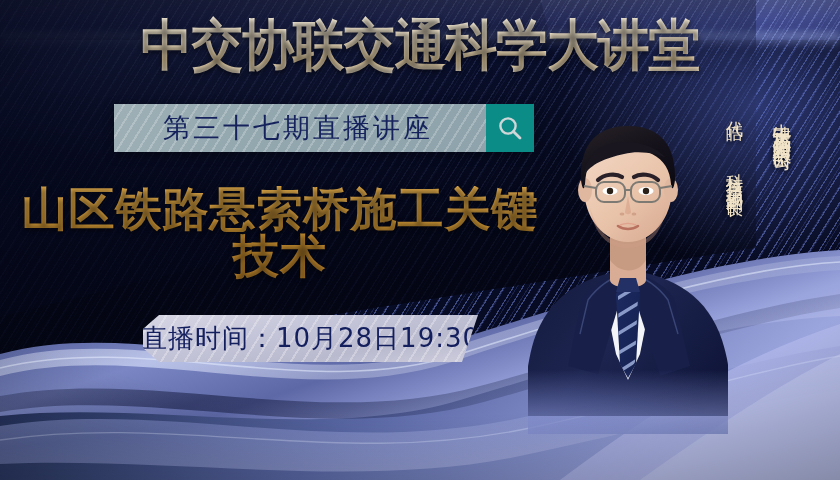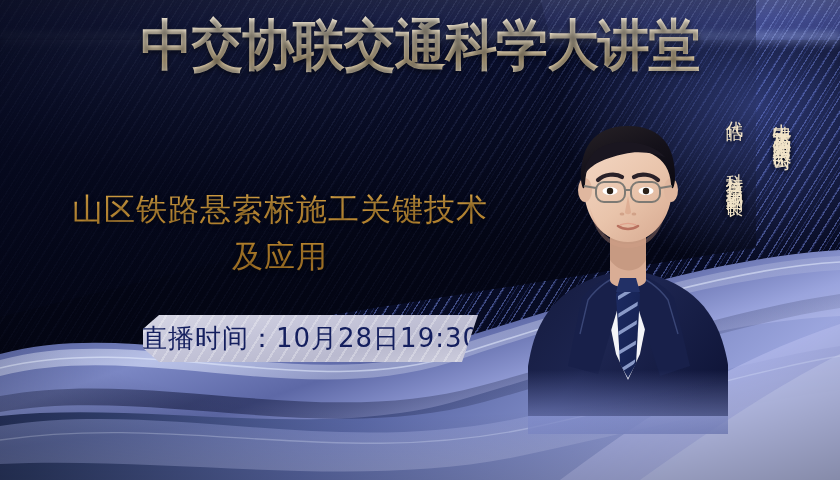--- a/index.html
+++ b/index.html
@@ -122,21 +122,21 @@
     width:48px;flex:0 0 48px;background:#0c8c87;
     display:flex;align-items:center;justify-content:center;
   }
   .search-box svg{display:block;}
 
   
   .topic{
     position:absolute;left:20px;top:186px;width:520px;
     text-align:center;
     font-family:"DejaVu Sans","Liberation Sans",sans-serif;
-    font-weight:400;font-size:31px;line-height:47px;
+    font-weight:700;font-size:46px;line-height:47px;
     color:#c8912f;
     background:linear-gradient(180deg,#e0ab4b 0%,#cd9433 45%,#b9812a 100%);
     -webkit-background-clip:text;background-clip:text;
     -webkit-text-fill-color:transparent;
     text-shadow:0 2px 5px rgba(0,0,0,.5);
     letter-spacing:1px;
   }
   .topic .l2{display:block;}
 
   
@@ -346,24 +346,36 @@
           <stop offset="1" stop-color="rgba(130,142,205,.9)"></stop>
         </linearGradient>
       </defs>
     </svg>
   </div>
 
   <div class="vignette"></div>
 
   <div class="main-title">中交协联交通科学大讲堂</div>
 
+  <div class="sub-bar">
+    <div class="sub-bar-body">
+      <span class="sub-bar-text">第三十七期直播讲座</span>
+    </div>
+    <div class="search-box">
+      <span>
+        <svg width="28" height="28" viewBox="0 0 28 28">
+          <circle cx="12" cy="12" r="7.6" fill="none" stroke="#cfd6d8" stroke-width="2.4"></circle>
+          <line x1="17.4" y1="17.4" x2="24" y2="24" stroke="#cfd6d8" stroke-width="2.8" stroke-linecap="round"></line>
+        </svg>
+      </span>
+    </div>
+  </div>
 
   <div class="topic">
     <span>山区铁路悬索桥施工关键技术</span>
-    <span class="l2">及应用</span>
   </div>
 
   <div class="time-pill">
     <span class="time-text">直播时间：10月28日19:30</span>
   </div>
 
   <div class="vtext v-company">中铁大桥局集团有限公司</div>
   <div class="vtext v-person">代皓  科技与信息化部副部长</div>
 
 

